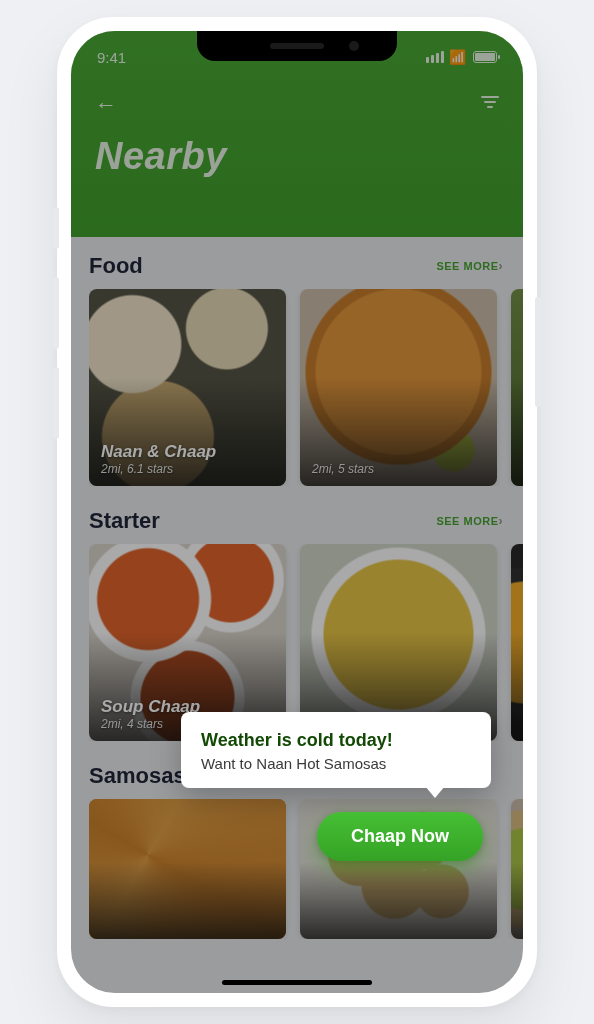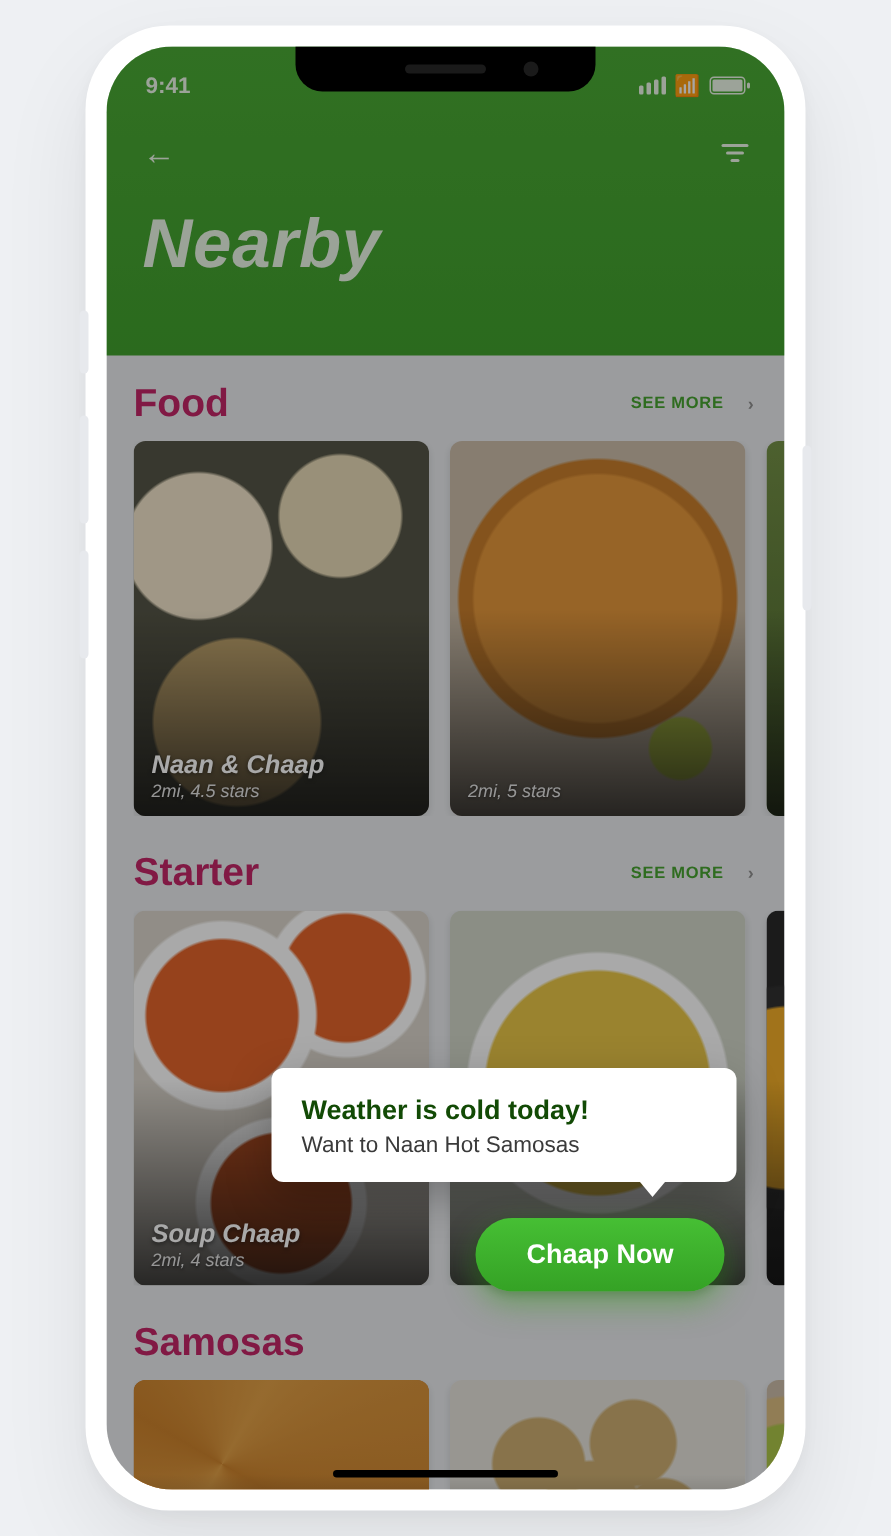--- a/index.html
+++ b/index.html
@@ -56,21 +56,21 @@
   .header{
     background:#3a9d23;
     background:linear-gradient(#3ea427,#349a1f);
     color:#fff;
     height:206px;
     position:relative;
   }
   .status-bar{
     display:flex; justify-content:space-between; align-items:center;
     padding: 12px 26px 0 26px; height:40px;
-    font-size:15px; font-weight:700; color:#eaf5e6;text-align:center;
+    font-size:15px; font-weight:400; color:#eaf5e6;text-align:center;
   }
   .status-icons{ display:flex; gap:6px; align-items:center; }
   .sig{ display:flex; align-items:flex-end; gap:2px; }
   .sig i{ width:3px; background:#eaf5e6; display:block; border-radius:1px;}
   .sig i:nth-child(1){height:6px;} .sig i:nth-child(2){height:8px;}
   .sig i:nth-child(3){height:10px;} .sig i:nth-child(4){height:12px;}
   .wifi-sym{font-size:14px;color:#eaf5e6;}
   .batt{ width:24px; height:12px; border:1.5px solid #eaf5e6; border-radius:3px; position:relative;}
   .batt::after{content:"";position:absolute;right:-4px;top:3px;width:2px;height:4px;background:#eaf5e6;border-radius:1px;}
   .batt i{position:absolute;inset:1px;background:#eaf5e6;border-radius:1px;}
@@ -80,43 +80,43 @@
     padding: 18px 24px 0 24px;
   }
   .nav-row .icon{ color:#eaf5e6; font-size:22px; }
   .filter-icon{ display:flex; flex-direction:column; gap:3px; align-items:center;}
   .filter-icon span{height:2px;background:#eaf5e6;border-radius:1px;}
   .filter-icon span:nth-child(1){width:18px;}
   .filter-icon span:nth-child(2){width:12px;}
   .filter-icon span:nth-child(3){width:6px;}
 
   .page-title{
-    font-size:46px; font-weight:800; font-style:italic;
+    font-size:38px; font-weight:800; font-style:italic;
     letter-spacing:.5px; color:#e9f5e4;
     padding: 20px 24px 0 24px;
   }
 
   
   .content{ padding: 16px 0 0 18px; height:calc(100% - 206px); overflow:hidden; position:relative;}
   .section{ margin-bottom: 22px; }
   .sec-head{
     display:flex; justify-content:space-between; align-items:center;
     padding-right:20px; margin-bottom:10px;
   }
-  .sec-title{ font-size:26px; font-weight:800; color:#be185d; }
+  .sec-title{ font-size:22px; font-weight:800; color:#0f172a; }
   .see-more{
     font-size:11px; font-weight:800; letter-spacing:.5px;
     color:#3a9d23; text-transform:uppercase;
-    display:flex; align-items:center; gap:16px;
+    display:flex; align-items:center; gap:0;
   }
   .see-more .chev{ font-size:12px; color:#888;}
 
   .cards{ display:flex; gap:14px; overflow:hidden;}
   .card{
-    width:197px; height:250px; flex:0 0 197px;
+    width:197px; height:197px; flex:0 0 197px;
     border-radius:8px; position:relative; overflow:hidden;
     box-shadow:0 2px 6px rgba(0,0,0,.12);
   }
   .card.sm{ flex:0 0 30px; width:30px;}
   .card .bg{position:absolute; inset:0;}
   .card .grad{
     position:absolute; inset:0;
     background:linear-gradient(180deg, rgba(0,0,0,0) 45%, rgba(0,0,0,.78) 100%);
   }
   .card .info{
@@ -242,21 +242,21 @@
             <span>SEE MORE</span>
             <span class="chev">›</span>
           </div>
         </div>
         <div class="cards">
           <div class="card">
             <div class="bg bg-food1"></div>
             <div class="grad"></div>
             <div class="info">
               <div class="name">Naan &amp; Chaap</div>
-              <div class="meta">2mi, 4.5 stars</div>
+              <div class="meta">2mi, 6.1 stars</div>
             </div>
           </div>
           <div class="card">
             <div class="bg bg-food2"></div>
             <div class="grad"></div>
             <div class="info">
               <div class="meta">2mi, 5 stars</div>
             </div>
           </div>
           <div class="card sm">

